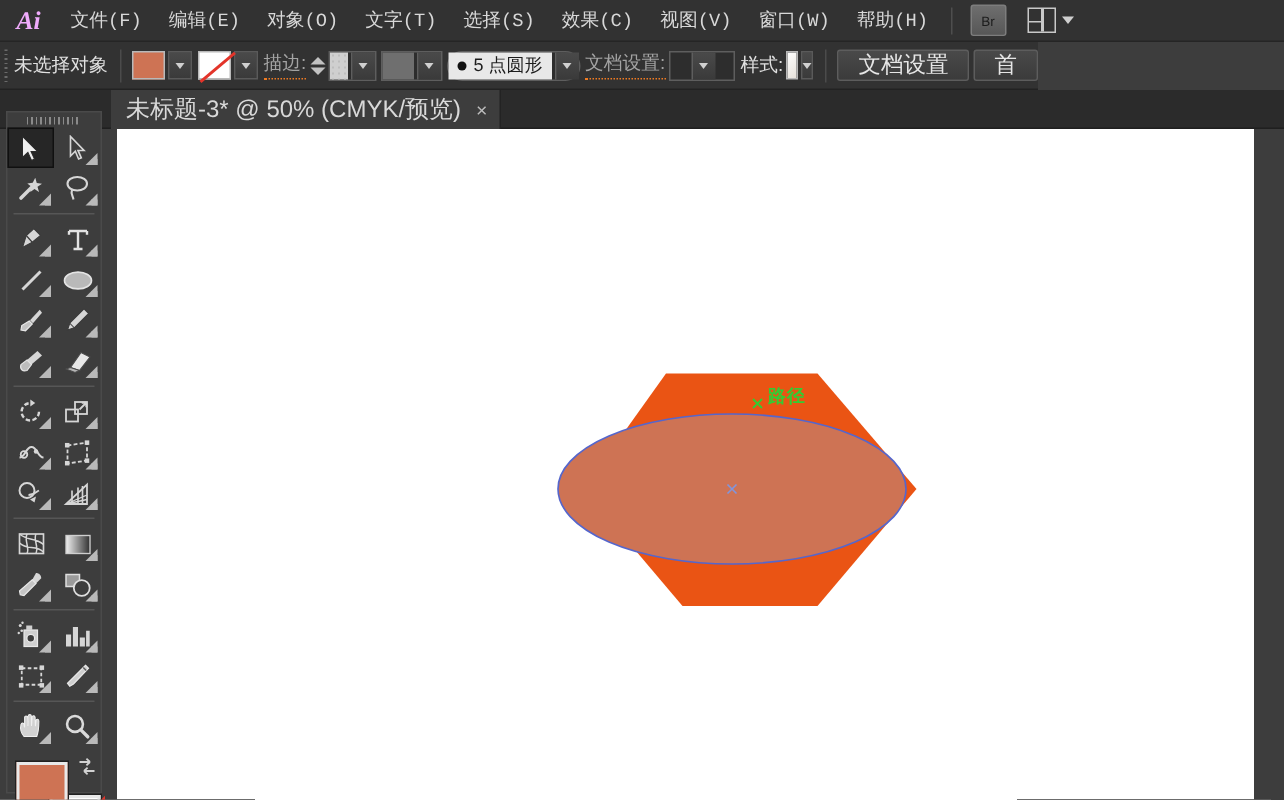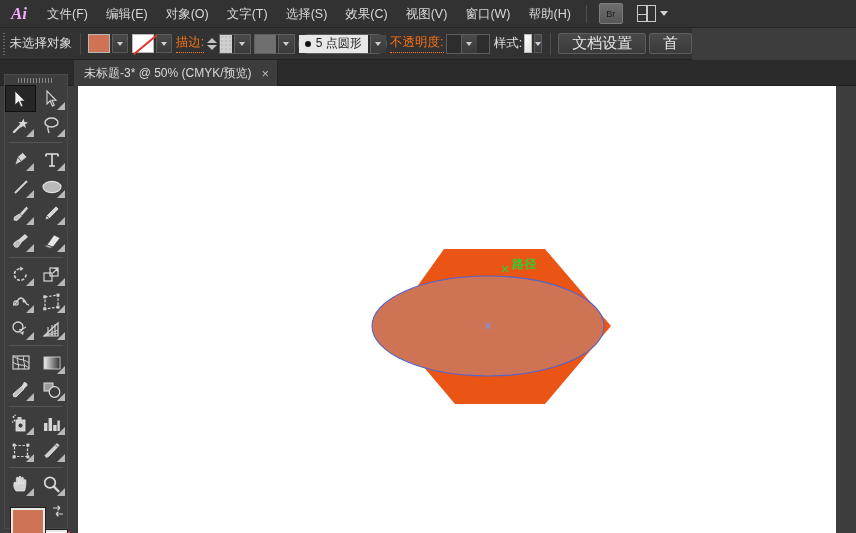--- a/index.html
+++ b/index.html
@@ -17,21 +17,21 @@
     background:#323232;display:flex;align-items:center;
     border-bottom:1px solid #252525;box-sizing:border-box;
   }
   .ai-logo{
     width:38px;height:28px;display:flex;align-items:center;justify-content:center;
     color:#f0abfc;font-weight:bold;font-size:17px;font-style:italic;
     letter-spacing:0px;font-family:"Liberation Serif","DejaVu Serif",serif;
   }
   .menu-item{
     padding:0 9px;height:28px;line-height:28px;font-size:12.5px;color:#d8d8d8;
-    white-space:nowrap;cursor:default;
+    white-space:nowrap;cursor:default;font-family:Liberation Mono, monospace;
   }
   .menubar-sep{width:1px;height:18px;background:#4e4e4e;margin:0 6px;}
   .br-btn{
     width:22px;height:19px;background:linear-gradient(#6e6e6e,#575757);
     border:1px solid #7d7d7d;border-radius:2px;display:flex;align-items:center;
     justify-content:center;font-size:9px;color:#1c1c1c;font-weight:normal;
     margin-left:6px;
   }
   .arrange-btn{display:flex;align-items:center;margin-left:14px;}
   .arr-ico{width:19px;height:17px;border:1.5px solid #c9c9c9;position:relative;box-sizing:border-box;}
@@ -64,21 +64,21 @@
     content:"";position:absolute;left:-3px;top:50%;width:30px;height:1.6px;
     background:#e3342a;transform:rotate(-40deg);transform-origin:center;
   }
   .drop-btn{
     width:16px;height:19px;margin-left:2px;
     background:linear-gradient(#4a4a4a,#3a3a3a);border:1px solid #5a5a5a;
     display:flex;align-items:center;justify-content:center;box-sizing:border-box;
   }
   .drop-btn .caret{border-top-color:#d0d0d0;margin:0;border-left-width:3.5px;border-right-width:3.5px;border-top-width:4px;}
   .link-label{
-    color:#f97316;font-size:12.5px;white-space:nowrap;
+    color:#a3a3a3;font-size:12.5px;white-space:nowrap;
     border-bottom:1px dotted #f07b22;padding-bottom:1px;cursor:pointer;
   }
   .stepper{display:flex;flex-direction:column;justify-content:center;margin-right:2px;}
   .st-up,.st-dn{
     width:0;height:0;border-left:5px solid transparent;border-right:5px solid transparent;
   }
   .st-up{border-bottom:5px solid #c2c2c2;margin-bottom:2px;}
   .st-dn{border-top:5px solid #c2c2c2;}
   .combo{
     height:20px;border:1px solid #5e5e5e;box-sizing:border-box;display:flex;align-items:center;
@@ -110,21 +110,21 @@
   
   .tabbar{
     position:absolute;left:0;top:60px;width:856px;height:26px;
     background:#2b2b2b;border-bottom:1px solid #1f1f1f;box-sizing:border-box;
   }
   .doc-tab{
     position:absolute;left:74px;top:0;height:26px;
     background:#3d3d3d;border-right:1px solid #232323;
     display:flex;align-items:center;padding:0 8px 0 10px;box-sizing:border-box;
   }
-  .doc-tab .t-label{font-size:12px;color:#d9d9d9;white-space:nowrap;}
+  .doc-tab .t-label{font-size:16px;color:#d9d9d9;white-space:nowrap;}
   .tab-close{
     margin-left:10px;font-size:13px;color:#bdbdbd;line-height:1;cursor:pointer;
   }
 
   
   .toolpanel{
     position:absolute;left:4px;top:74px;width:64px;height:455px;
     background:#3d3d3d;border:1px solid #4a4a4a;box-sizing:border-box;
   }
   .tp-grip{
@@ -258,21 +258,21 @@
       <div class="val brush-val">
         <span class="dot"></span>
         <span>5 点圆形</span>
       </div>
       <div class="drop-btn" style="height:100%;border:none;border-left:1px solid #5e5e5e;">
           <div class="caret"></div>
         </div>
     </div>
 
     <div style="width:10px;"></div>
-    <div class="link-label">不透明度:</div>
+    <div class="link-label">文档设置:</div>
     <div style="width:6px;"></div>
 
     <div class="combo" style="width:66px;flex-direction:column;">
       <div class="val opa-val">100%</div>
       <div class="drop-btn" style="height:100%;border:none;border-left:1px solid #5e5e5e;">
           <div class="caret"></div>
         </div>
     </div>
 
     <div style="width:10px;"></div>

